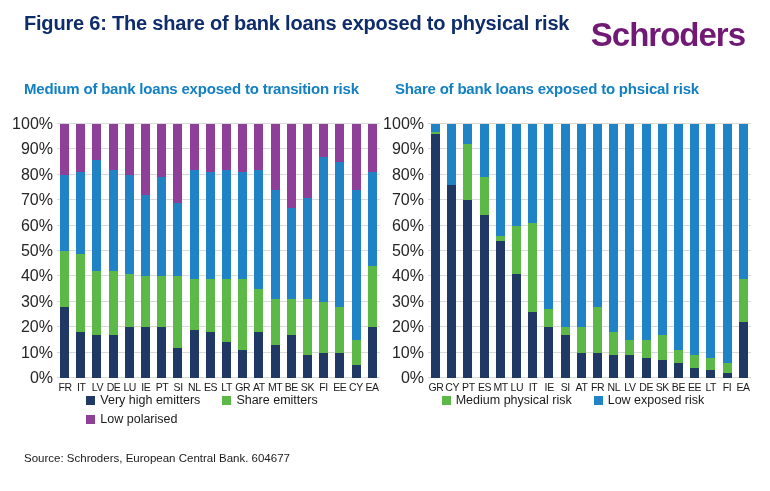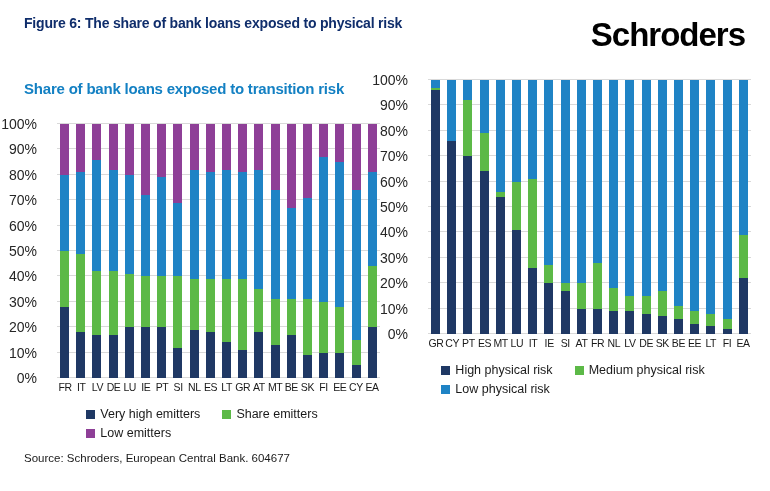--- a/index.html
+++ b/index.html
@@ -11,29 +11,29 @@
   }
   .canvas {
     position: relative;
     width: 770px; height: 491px;
     background: #ffffff;
   }
   .figure-title {
     position: absolute;
     left: 24px; top: 14px;
     color: #0f2d6b;
-    font-size: 14px;
+    font-size: 20px;
     font-weight: 700;
     line-height: 19px;
     letter-spacing: -0.2px;
   }
   .logo {
     position: absolute;
     right: 25px; top: 16px;
-    color: #000000;
+    color: #701a75;
     font-size: 33px;
     font-weight: 700;
     letter-spacing: -1px;
   }
   .chart-panel {
     position: absolute;
     top: 80px;
     width: 356px;
   }
   .chart-panel.left  { left: 24px; }
@@ -52,23 +52,23 @@
     align-items: flex-start;
   }
   .y-axis {
     position: relative;
     width: 33px;
     height: 254px;
     flex: 0 0 33px;
   }
   .y-tick {
     position: absolute;
-    right: 20px;
+    right: 4px;
     transform: translateY(-50%);
-    font-size: 14px;
+    font-size: 16px;
     color: #262626;
     white-space: nowrap;
   }
   .plot-wrap { flex: 1; }
   .plot {
     position: relative;
     height: 254px;
   }
   .gridline {
     position: absolute;
@@ -98,21 +98,20 @@
   }
   .x-label {
     flex: 1;
     text-align: center;
     font-size: 10.5px;
     letter-spacing: -0.4px;
     color: #1a1a1a;
     white-space: nowrap;
   }
   .legend {
-    margin-top: 14px;
     display: grid;
     grid-template-columns: auto auto;
     column-gap: 22px;
     row-gap: 5px;
     justify-content: center;
   }
   .legend-item {
     display: flex;
     align-items: center;
     font-size: 12.5px;
@@ -136,21 +135,21 @@
 
 <div class="canvas">
 
   <div class="figure-title">
     <div>Figure 6: The share of bank loans exposed to physical risk</div>
   </div>
 
   <div class="logo">Schroders</div>
 
   <div class="chart-panel left">
-    <div class="chart-subtitle">Share of bank loans exposed to transition risk</div>
+    <div class="chart-subtitle">Medium of bank loans exposed to transition risk</div>
     <div class="chart-body">
       <div class="y-axis">
           <div class="y-tick" style="top: 0%;">100%</div>
           <div class="y-tick" style="top: 10%;">90%</div>
           <div class="y-tick" style="top: 20%;">80%</div>
           <div class="y-tick" style="top: 30%;">70%</div>
           <div class="y-tick" style="top: 40%;">60%</div>
           <div class="y-tick" style="top: 50%;">50%</div>
           <div class="y-tick" style="top: 60%;">40%</div>
           <div class="y-tick" style="top: 70%;">30%</div>
@@ -322,26 +321,27 @@
         <div class="legend-item">
           <span class="legend-swatch" style="background: rgb(31, 56, 100);"></span>
           <span>Very high emitters</span>
         </div>
         <div class="legend-item">
           <span class="legend-swatch" style="background: rgb(92, 185, 71);"></span>
           <span>Share emitters</span>
         </div>
         <div class="legend-item">
           <span class="legend-swatch" style="background: rgb(142, 63, 151);"></span>
-          <span>Low emitters</span>
+          <span>Low polarised</span>
         </div>
       </div>
   </div>
 
   <div class="chart-panel right">
+    <div class="chart-subtitle">Share of bank loans exposed to phsical risk</div>
     <div class="chart-body">
       <div class="y-axis">
           <div class="y-tick" style="top: 0%;">100%</div>
           <div class="y-tick" style="top: 10%;">90%</div>
           <div class="y-tick" style="top: 20%;">80%</div>
           <div class="y-tick" style="top: 30%;">70%</div>
           <div class="y-tick" style="top: 40%;">60%</div>
           <div class="y-tick" style="top: 50%;">50%</div>
           <div class="y-tick" style="top: 60%;">40%</div>
           <div class="y-tick" style="top: 70%;">30%</div>
@@ -484,29 +484,25 @@
             <div class="x-label">BE</div>
             <div class="x-label">EE</div>
             <div class="x-label">LT</div>
             <div class="x-label">FI</div>
             <div class="x-label">EA</div>
           </div>
       </div>
     </div>
     <div class="legend">
         <div class="legend-item">
-          <span class="legend-swatch" style="background: rgb(31, 56, 100);"></span>
-          <span>High physical risk</span>
-        </div>
-        <div class="legend-item">
           <span class="legend-swatch" style="background: rgb(92, 185, 71);"></span>
           <span>Medium physical risk</span>
         </div>
         <div class="legend-item">
           <span class="legend-swatch" style="background: rgb(31, 131, 197);"></span>
-          <span>Low physical risk</span>
+          <span>Low exposed risk</span>
         </div>
       </div>
   </div>
 
   <div class="source-line">Source: Schroders, European Central Bank. 604677</div>
 
 </div>
 
 </body></html>

